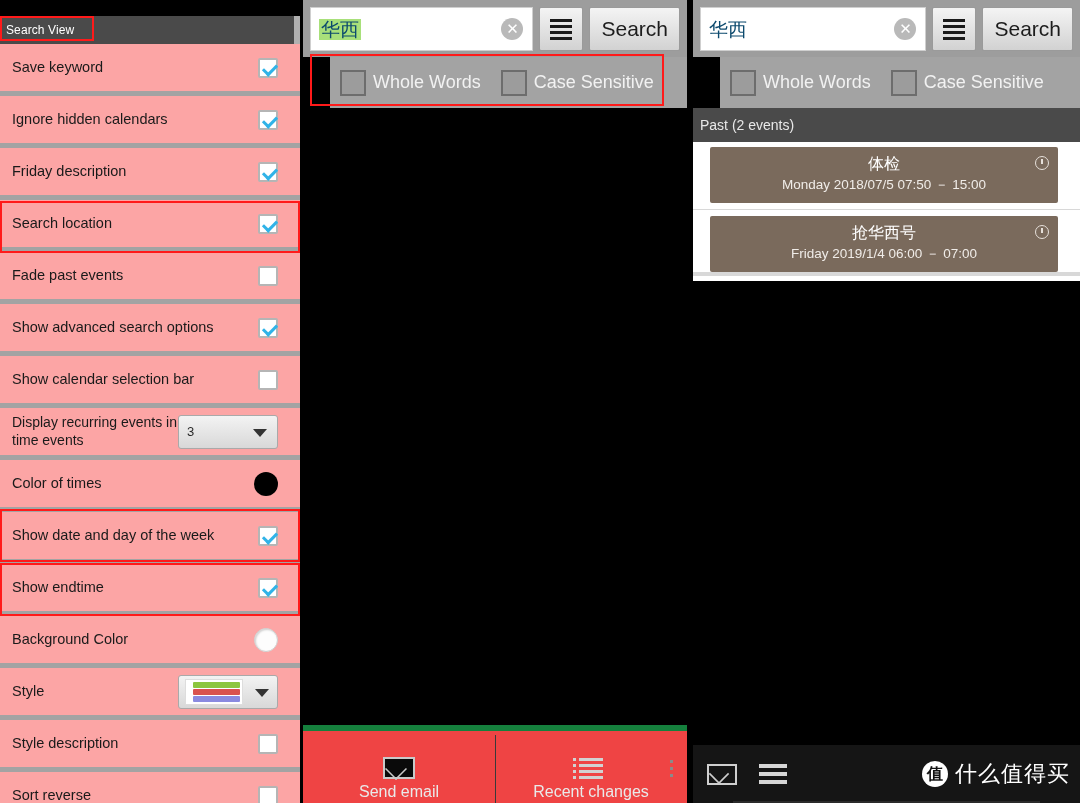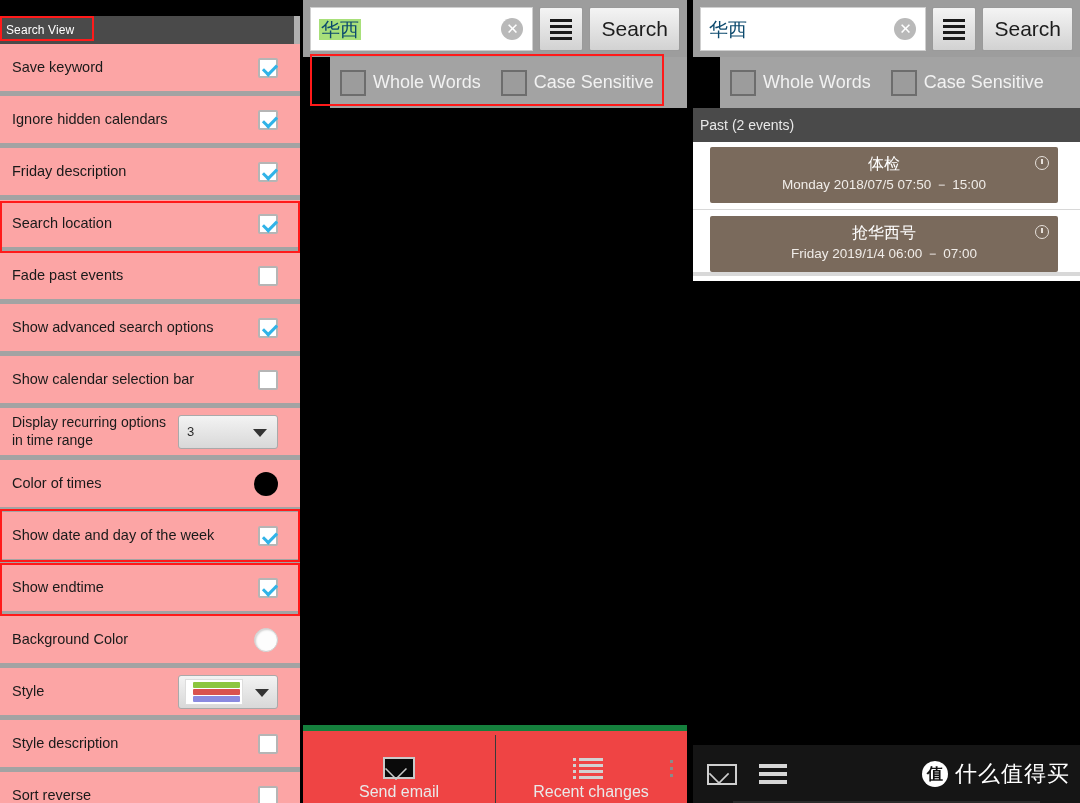--- a/index.html
+++ b/index.html
@@ -299,21 +299,21 @@
       <span class="row-label">Show advanced search options</span>
       <span class="cb on"></span>
     </div>
 
     <div class="row">
       <span class="row-label">Show calendar selection bar</span>
       <span class="cb"></span>
     </div>
 
     <div class="row">
-      <span class="row-label two-line">Display recurring options in time range</span>
+      <span class="row-label two-line">Display recurring events in time events</span>
       <span class="spinner">
         <span>3</span>
         <span class="caret"></span>
       </span>
     </div>
 
     <div class="row">
       <span class="row-label">Color of times</span>
       <span class="swatch-black"></span>
     </div>

